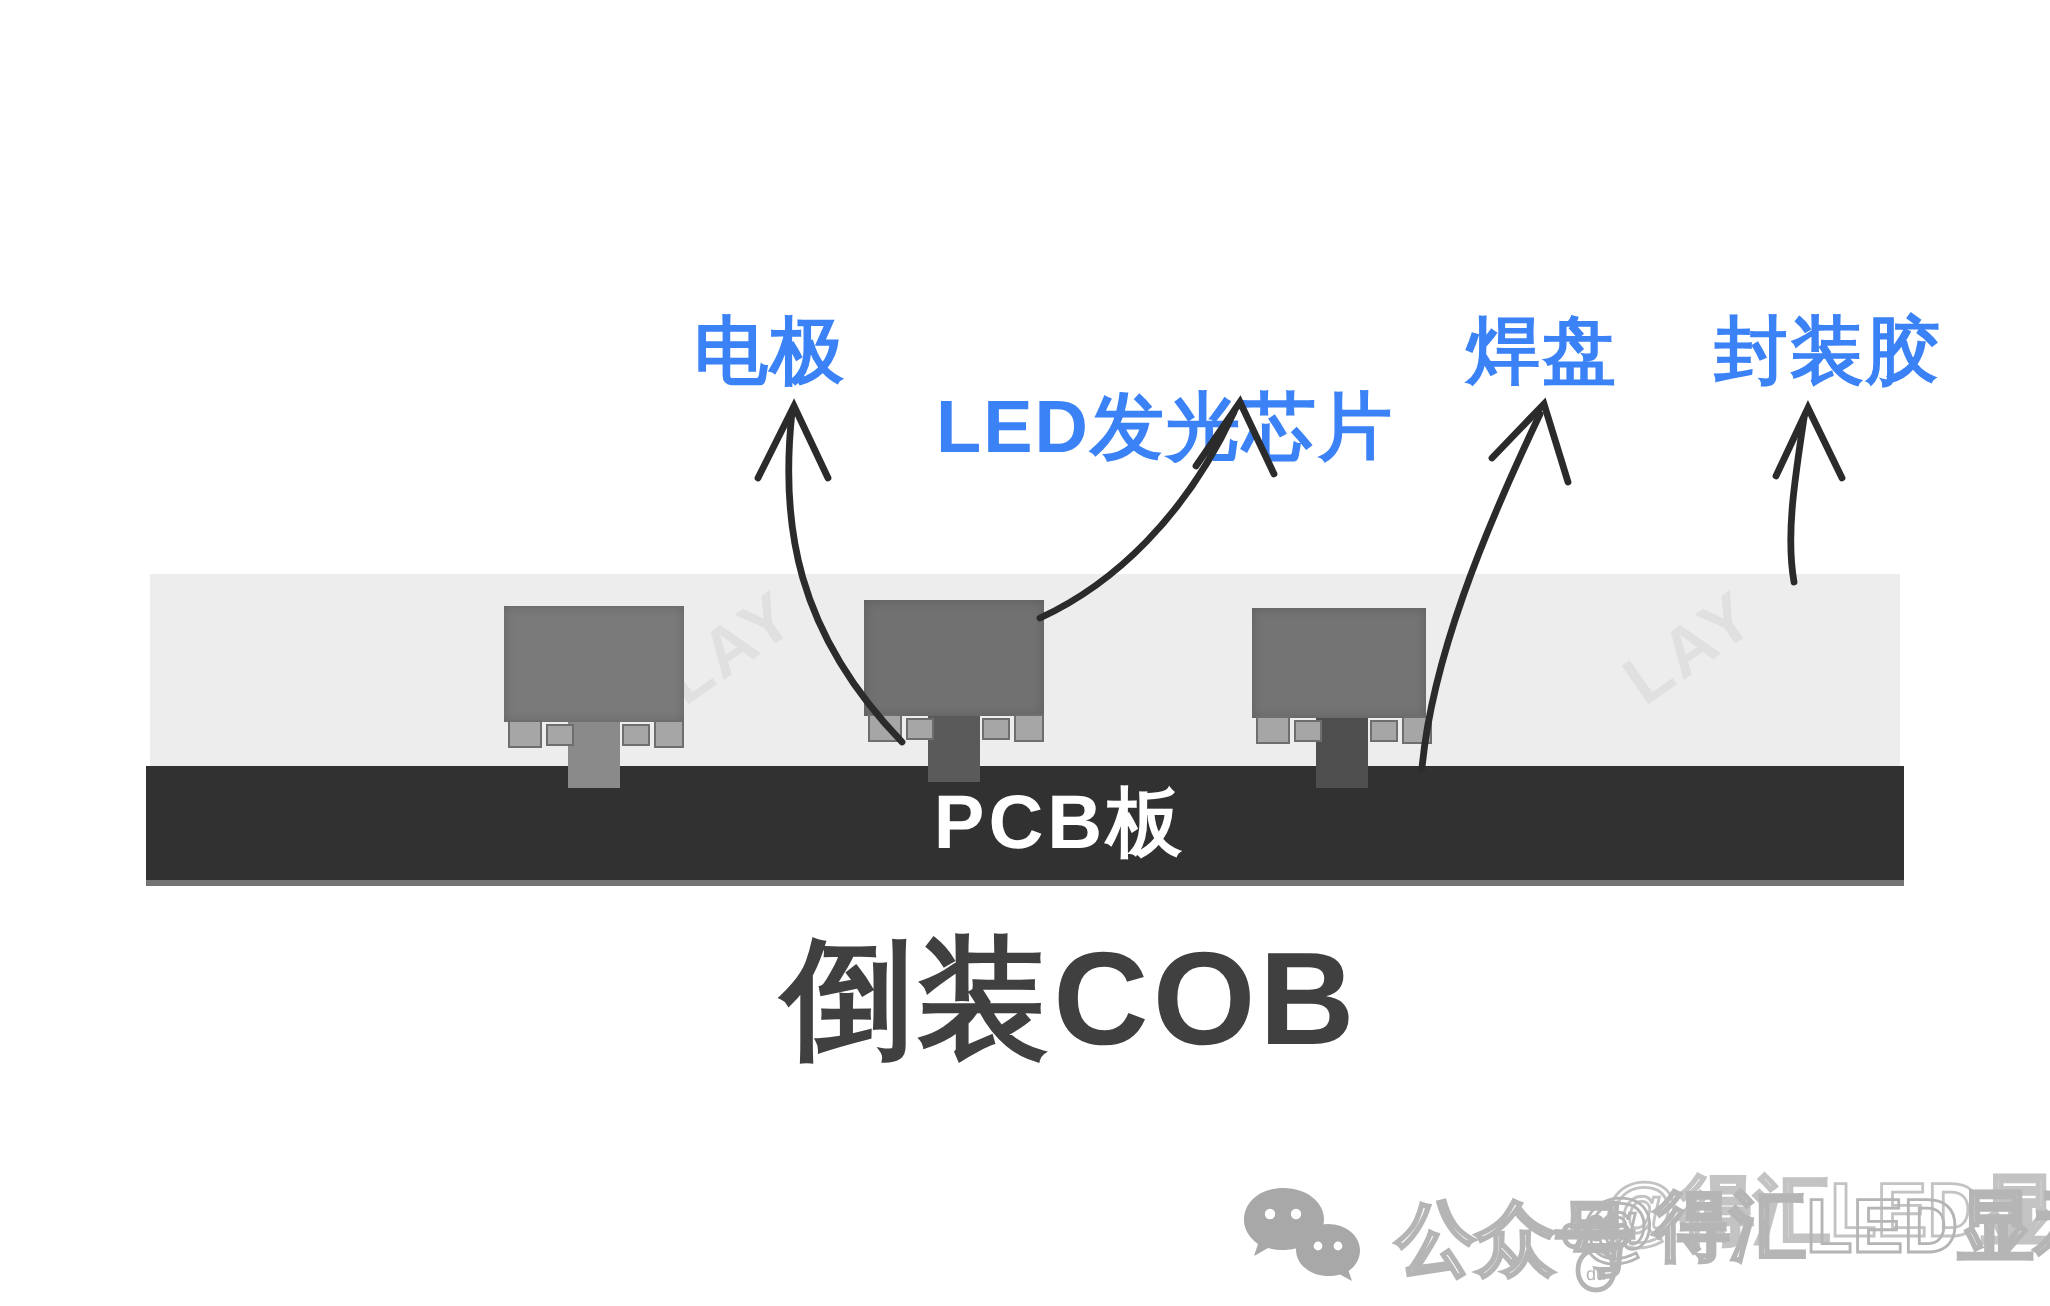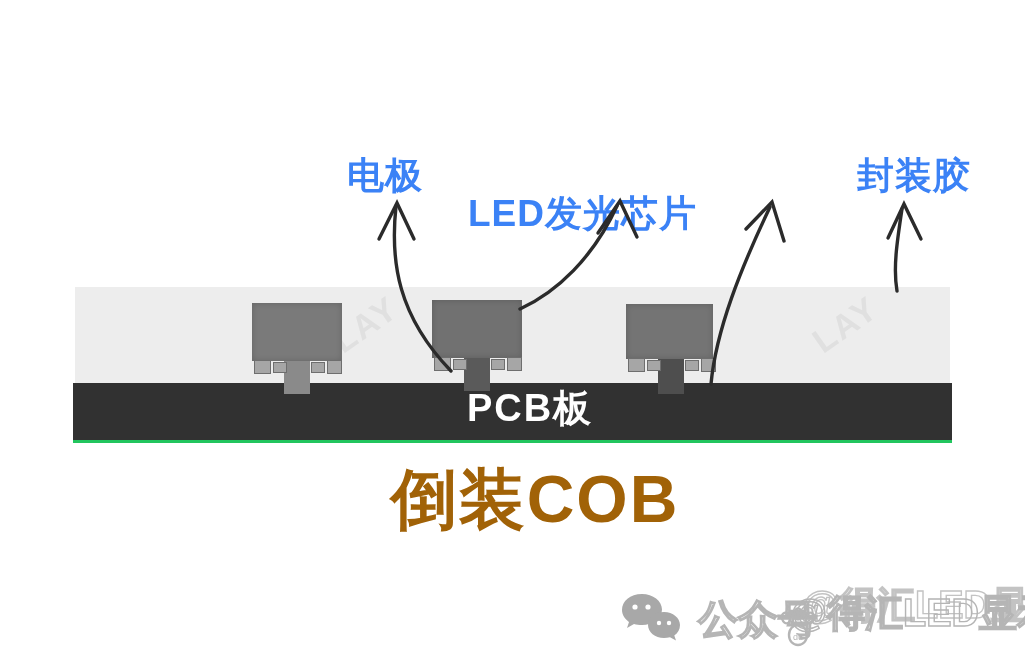--- a/index.html
+++ b/index.html
@@ -19,22 +19,22 @@
   }
   .band-wm{
     position:absolute;top:18px;font-size:34px;font-weight:700;color:#c9c9c9;
     opacity:.35;transform:rotate(-35deg);letter-spacing:2px;
   }
   .band-wm.wm1{left:255px;}
   .band-wm.wm2{left:735px;}
   
   .pcb{
     position:absolute;left:73px;top:383px;width:879px;height:57px;
-    background:#313131;border-bottom:3px solid #22c55e;
-    display:flex;align-items:flex-start;justify-content:center;
+    background:#313131;border-bottom:3px solid #737373;
+    display:flex;align-items:center;justify-content:center;
   }
   .pcb-label{
     color:#ffffff;font-size:38px;font-weight:700;letter-spacing:2px;
     margin-left:35px;
   }
   
   .chip{position:absolute;width:90px;height:92px;}
   .chip .body{position:absolute;left:0;top:0;width:100%;height:58px;background:#7a7a7a;box-shadow:inset 0 0 6px rgba(0,0,0,.18);}
   .chip .tab{position:absolute;left:32px;top:55px;width:26px;height:36px;background:#8a8a8a;}
   .chip .pad{position:absolute;top:57px;height:14px;background:#a6a6a6;border:1px solid #6e6e6e;box-sizing:border-box;}
@@ -49,39 +49,40 @@
   .chip.c3{left:626px;top:304px;width:87px;}
   .chip.c3 .body{background:#747474;height:55px;}
   .chip.c3 .tab{background:#4e4e4e;top:52px;height:38px;}
   .chip.c3 .pad{top:54px;}
   .chip.c3 .pad.p2,.chip.c3 .pad.p3{top:56px;}
   
   .arrows{position:absolute;left:0;top:0;width:1025px;height:653px;pointer-events:none;}
   
   .title{
     position:absolute;left:70px;top:455px;width:930px;text-align:center;
-    font-size:66px;font-weight:700;color:#a16207;letter-spacing:2px;
+    font-size:66px;font-weight:700;color:#404040;letter-spacing:2px;
   }
   
   .wm-row{position:absolute;left:618px;top:586px;height:64px;}
   .wm-text{
     position:absolute;white-space:nowrap;color:transparent;
     -webkit-text-stroke:1.4px #b5b5b5;font-weight:600;
   }
   .wm-prefix{left:80px;top:6px;font-size:40px;}
   .wm-handle{left:172px;top:2px;font-size:38px;}
   .wm-handle.echo{left:184px;top:-6px;opacity:.8;}
 </style>
 </head>
 <body>
 
 <div class="stage">
 
   <div class="callout" style="left:347px;">电极</div>
   <div class="callout" style="left:468px;margin-top:38px;">LED发光芯片</div>
+  <div class="callout" style="left:733px;">焊盘</div>
   <div class="callout" style="left:845px;margin-left:12px;">封装胶</div>
 
   <div class="band">
     <span class="band-wm wm1">LAY</span>
     <span class="band-wm wm2">LAY</span>
   </div>
 
   <div class="pcb">
     <span class="pcb-label">PCB板</span>
   </div>

